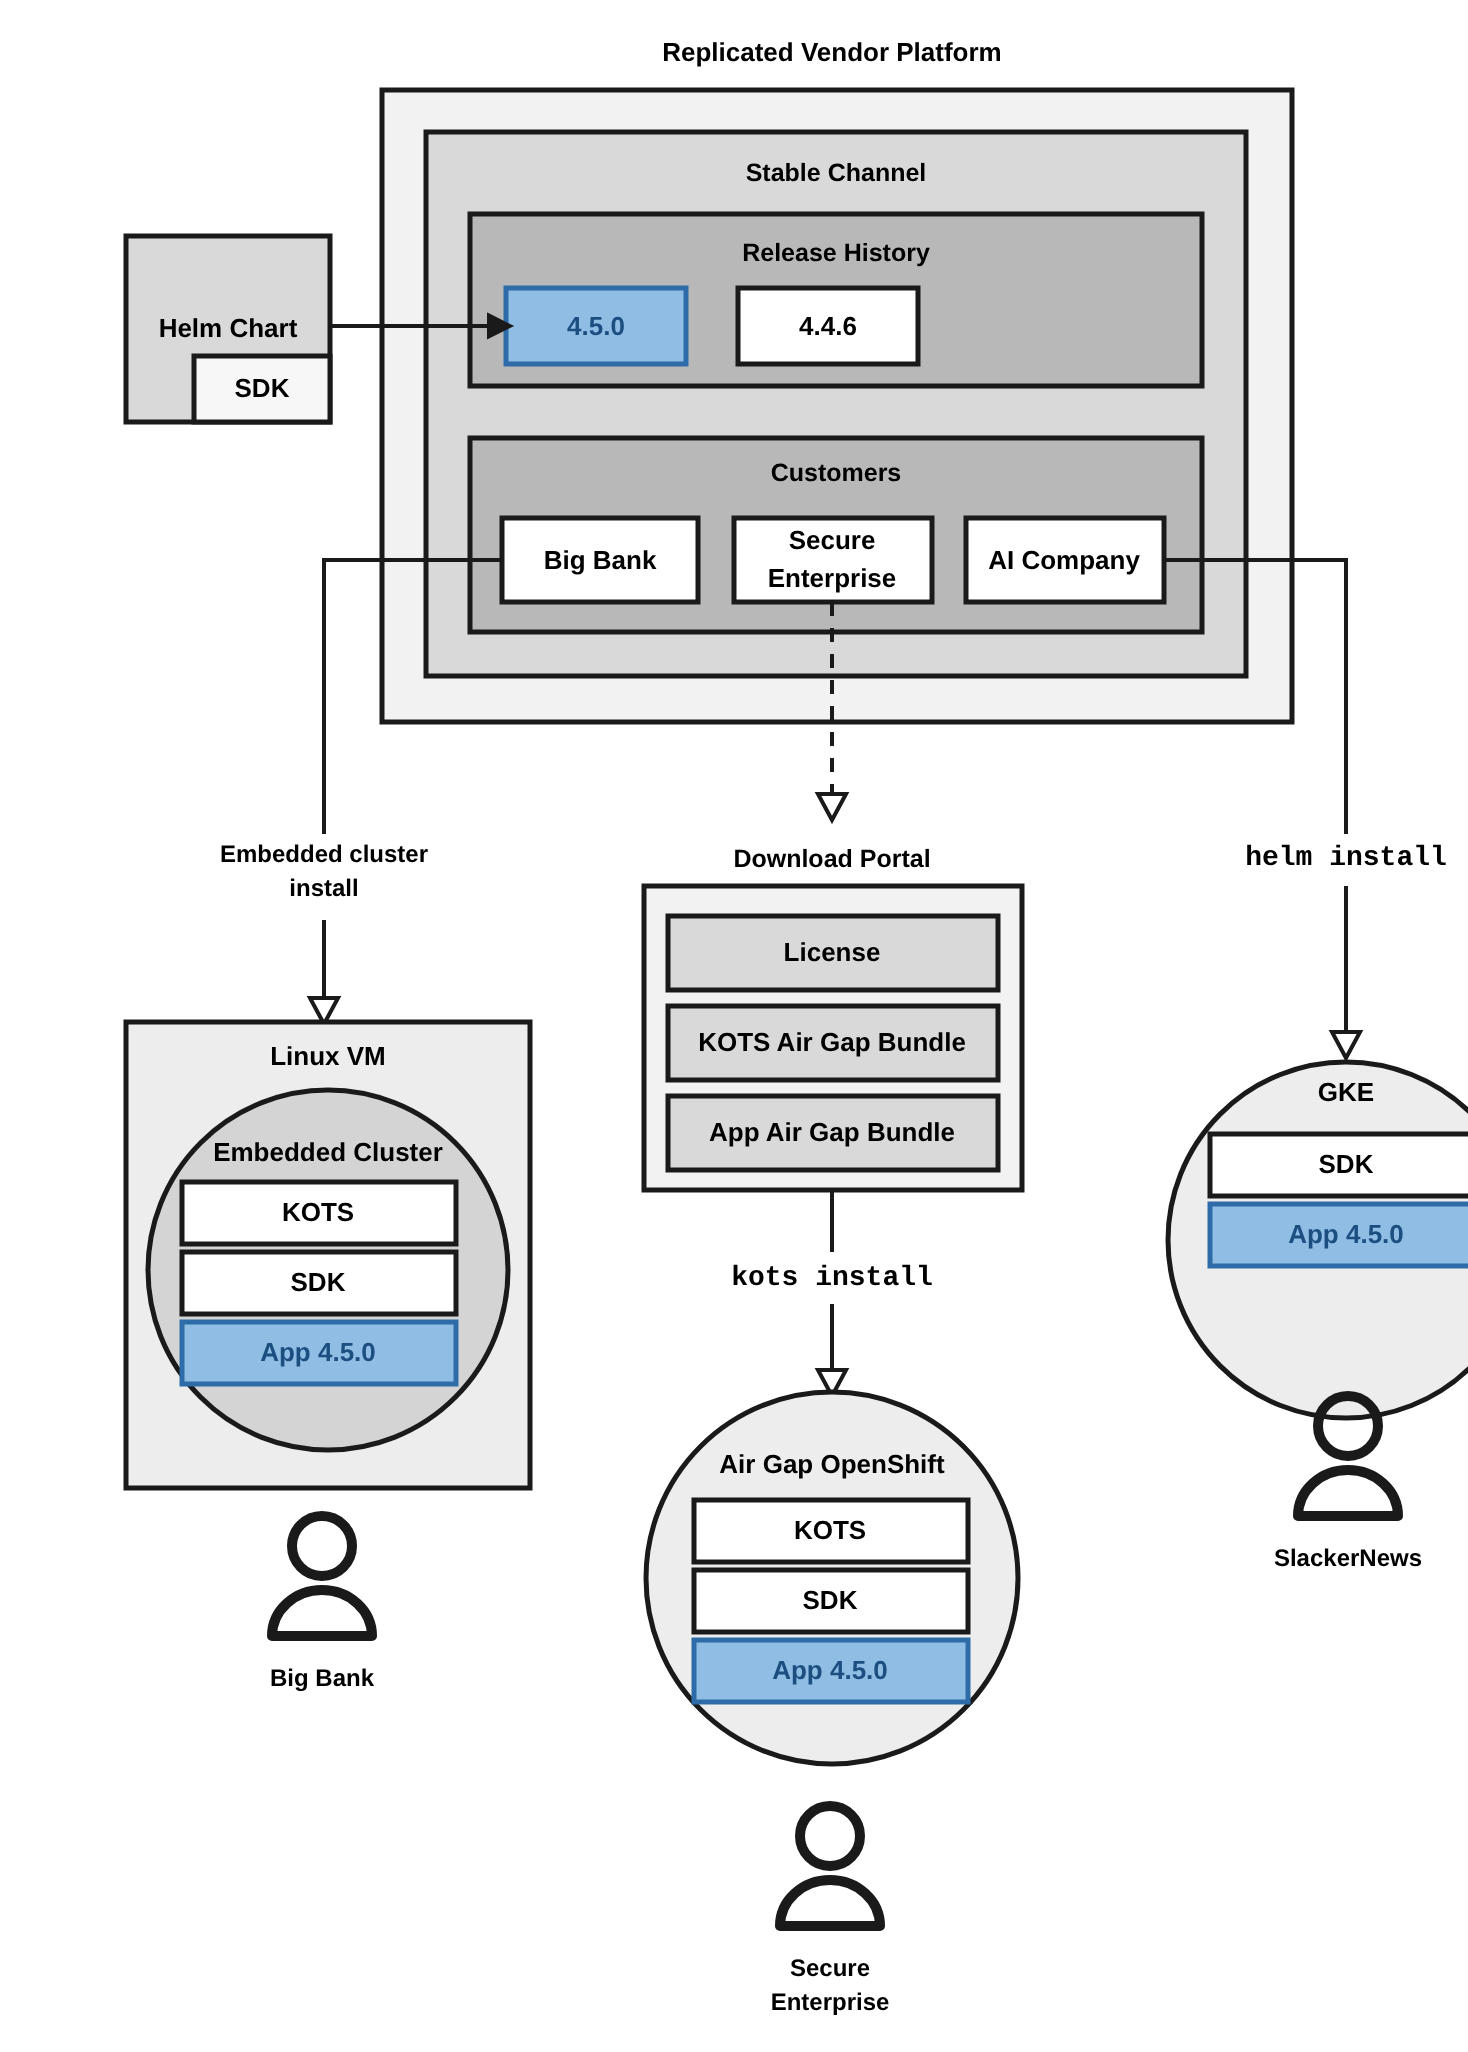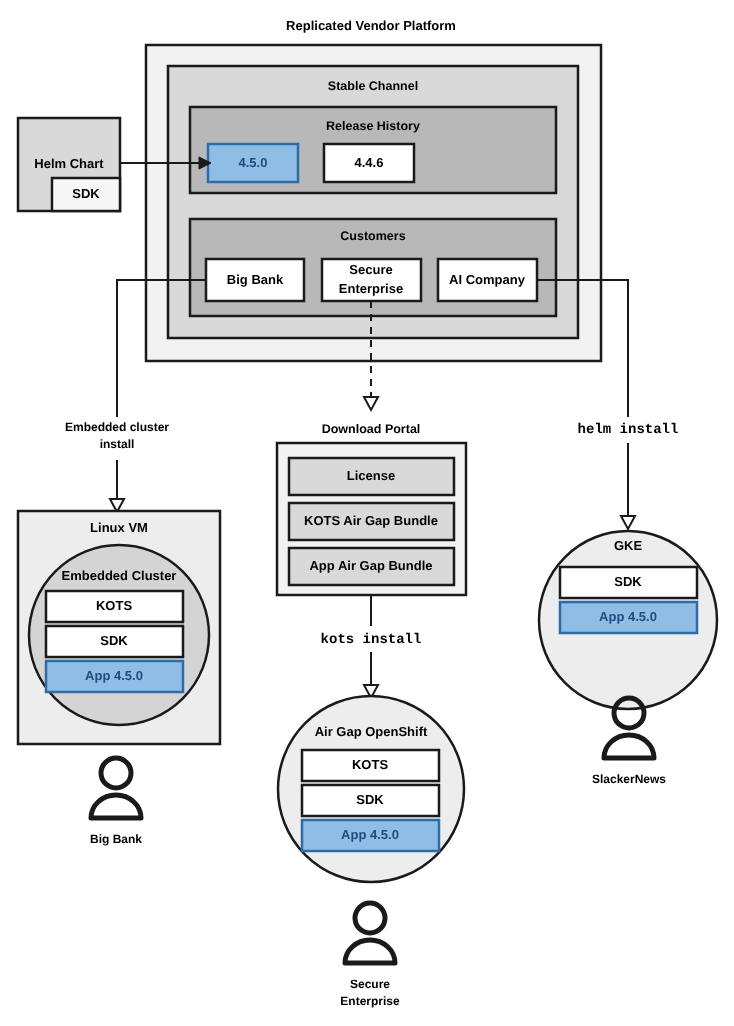--- a/index.html
+++ b/index.html
@@ -11,20 +11,21 @@
   body {
     width: 734px;
     height: 1026px;
     font-family: "Liberation Sans", sans-serif;
     overflow: hidden;
   }
   #diagram-root {
     position: relative;
     width: 677px;
     height: 1026px;
+    margin-left: 45px;
   }
   svg.diagram {
     display: block;
     width: 734px;
     height: 1026px;
     shape-rendering: geometricPrecision;
     text-rendering: geometricPrecision;
   }
   .lbl {
     font-family: "Liberation Sans", sans-serif;

